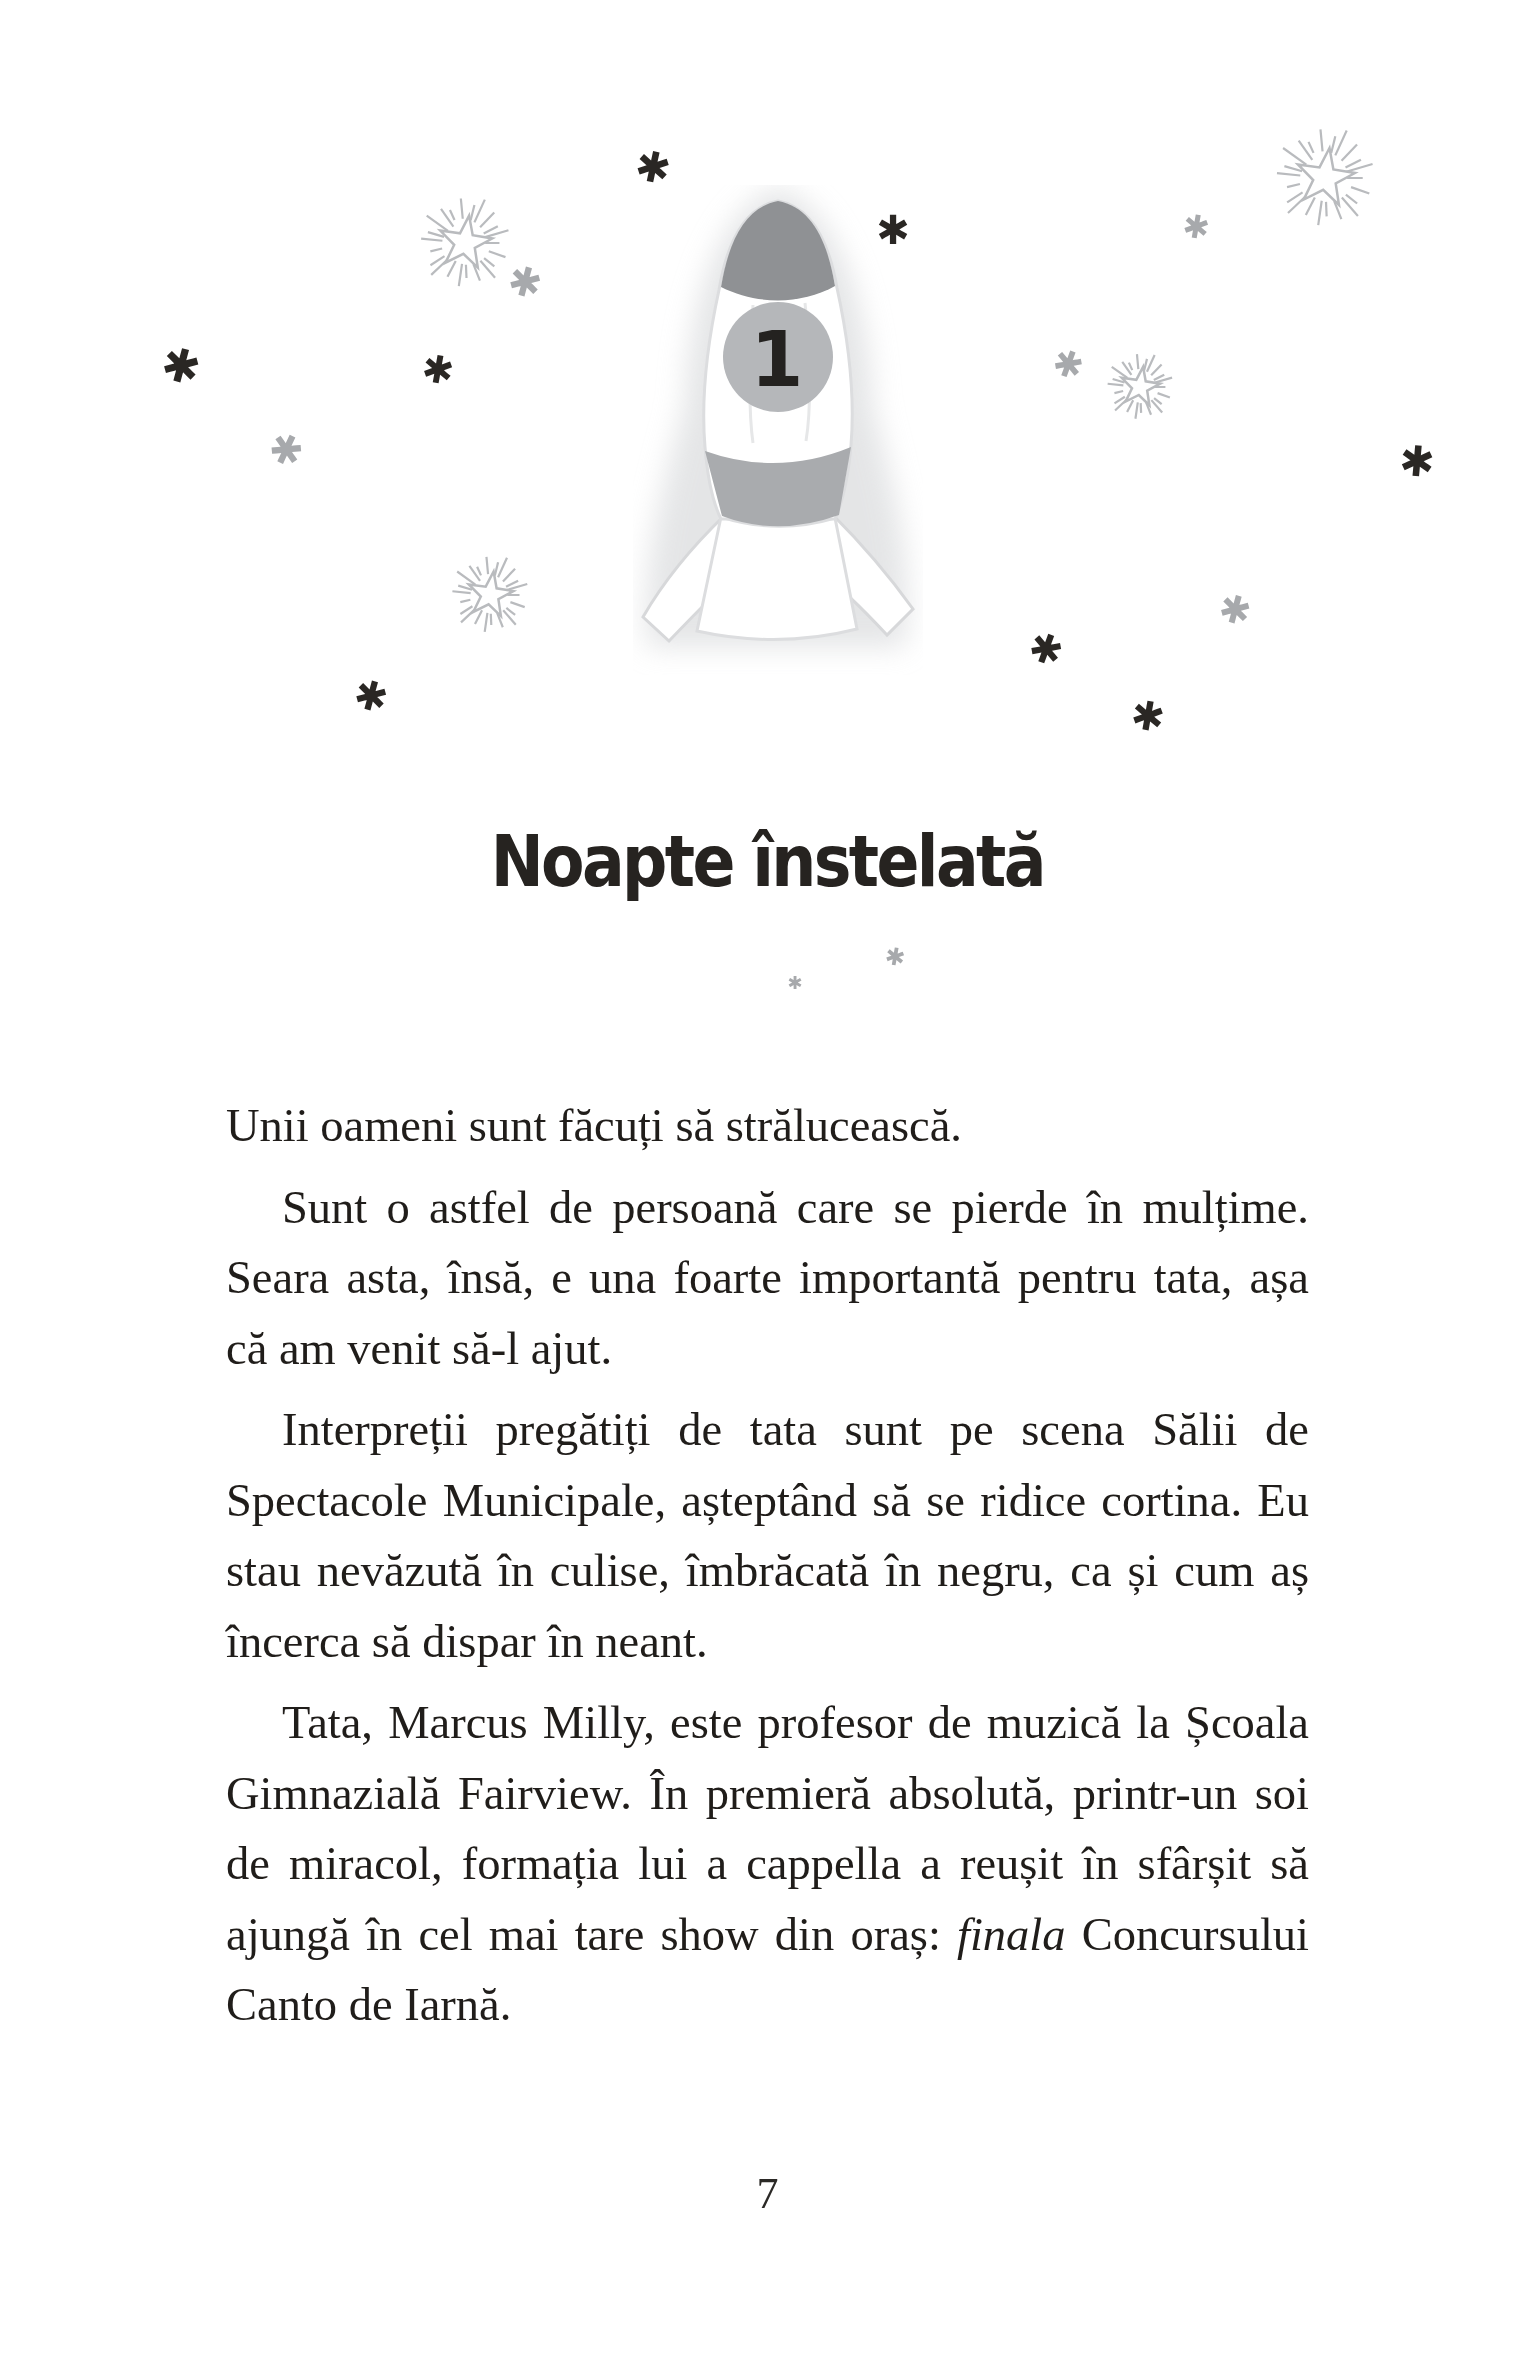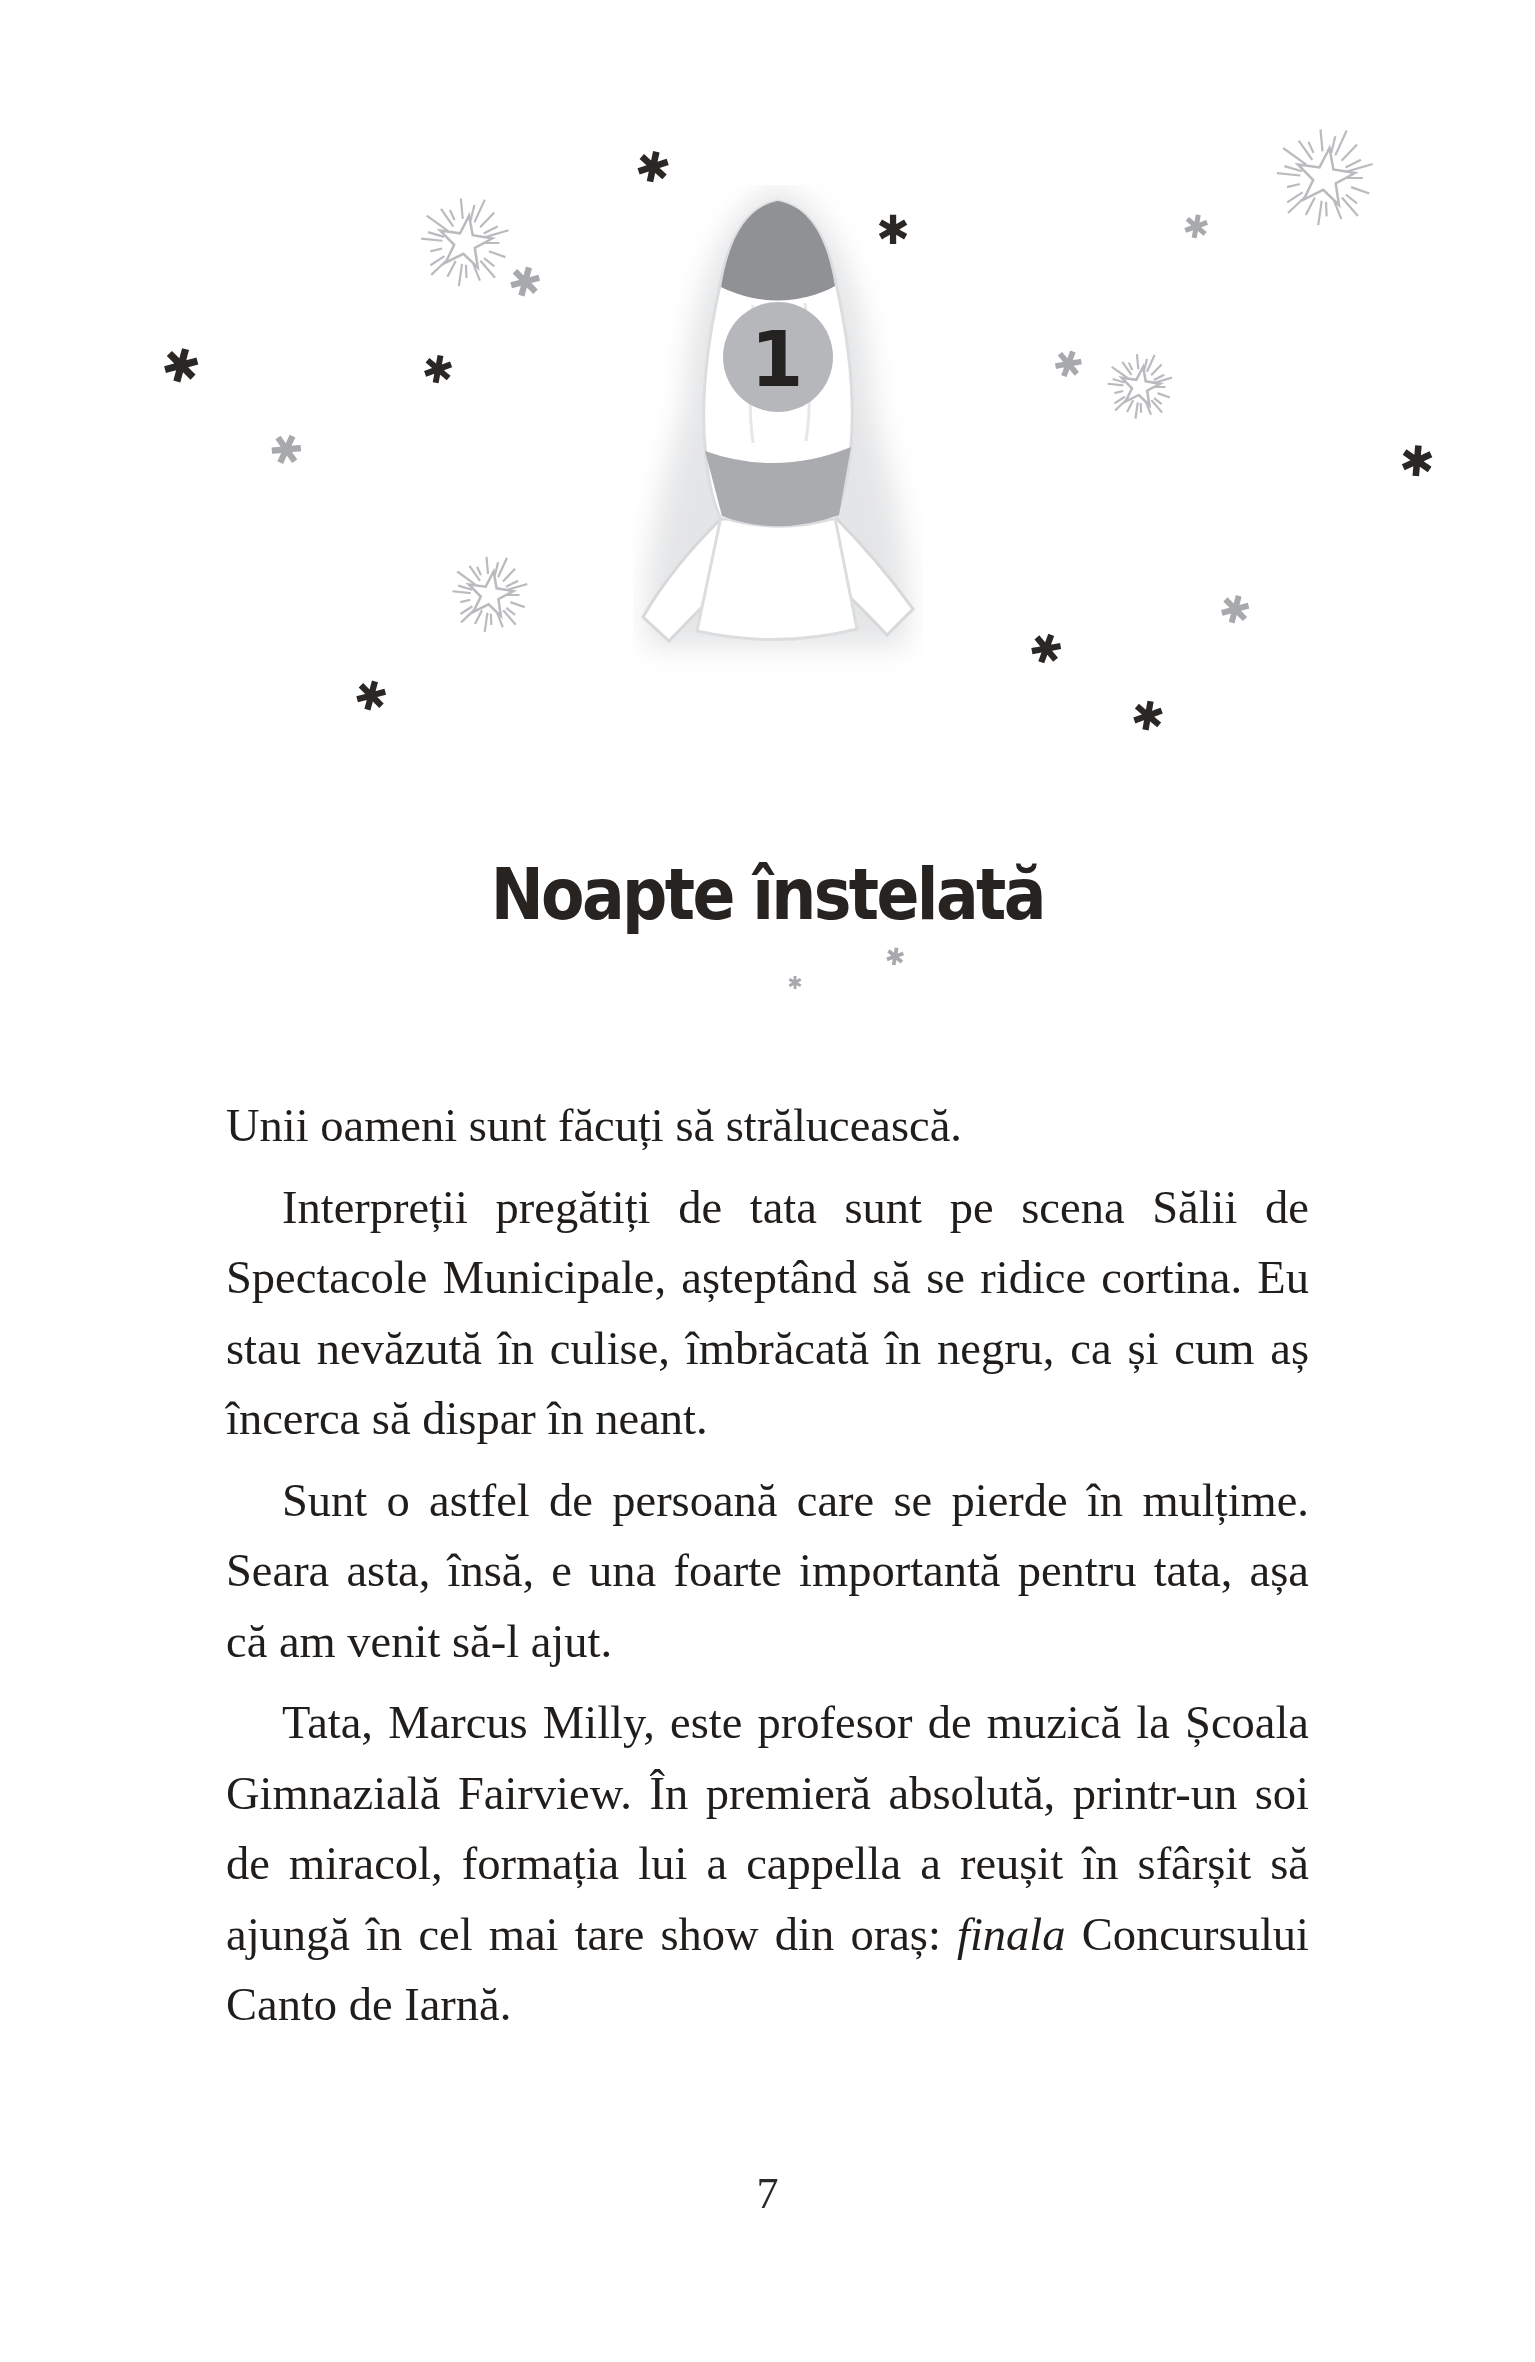--- a/index.html
+++ b/index.html
@@ -18,21 +18,21 @@
   
   .rocket-wrap{position:absolute;left:633px;top:185px;width:290px;height:490px;}
   .chapter-num{
     position:absolute;left:741px;top:314px;width:72px;height:90px;
     display:flex;align-items:center;justify-content:center;
     font-family:"DejaVu Sans", sans-serif;font-weight:800;
     font-size:76px;color:#242220;
   }
   
   .chapter-title{
-    position:absolute;left:0;top:852px;width:1535px;
+    position:absolute;left:0;top:819px;width:1535px;
     text-align:center;color:#262320;
   }
   .chapter-title .t{
     display:inline-block;
     font-family:"DejaVu Sans", sans-serif;
     font-weight:800;font-size:72px;letter-spacing:-3px;
     transform:scaleX(0.88);transform-origin:center;
   }
   
   .body-text{
@@ -200,20 +200,20 @@
     </svg>
   </div>
   <div class="chapter-num">1</div>
 
   <div class="chapter-title">
     <span class="t">Noapte înstelată</span>
   </div>
 
   <div class="body-text">
     <p><span>Unii oameni sunt făcuți să strălucească.</span></p>
+    <p class="indent"><span>Sunt o astfel de persoană care se pierde în mulțime. Seara asta, însă, e una foarte importantă pentru tata, așa că am venit să-l ajut.</span></p>
     <p class="indent"><span>Interpreții pregătiți de tata sunt pe scena Sălii de Spectacole Municipale, așteptând să se ridice cortina. Eu stau nevăzută în culise, îmbrăcată în negru, ca și cum aș încerca să dispar în neant.</span></p>
-    <p class="indent"><span>Sunt o astfel de persoană care se pierde în mulțime. Seara asta, însă, e una foarte importantă pentru tata, așa că am venit să-l ajut.</span></p>
     <p class="indent"><span>Tata, Marcus Milly, este profesor de muzică la Școala Gimnazială Fairview. În premieră absolută, printr-un soi de miracol, formația lui a cappella a reușit în sfârșit să ajungă în cel mai tare show din oraș: </span><em>finala</em><span> Concursului Canto de Iarnă.</span></p>
   </div>
 
   <div class="page-number">7</div>
 
 </div>
 
 </body></html>

